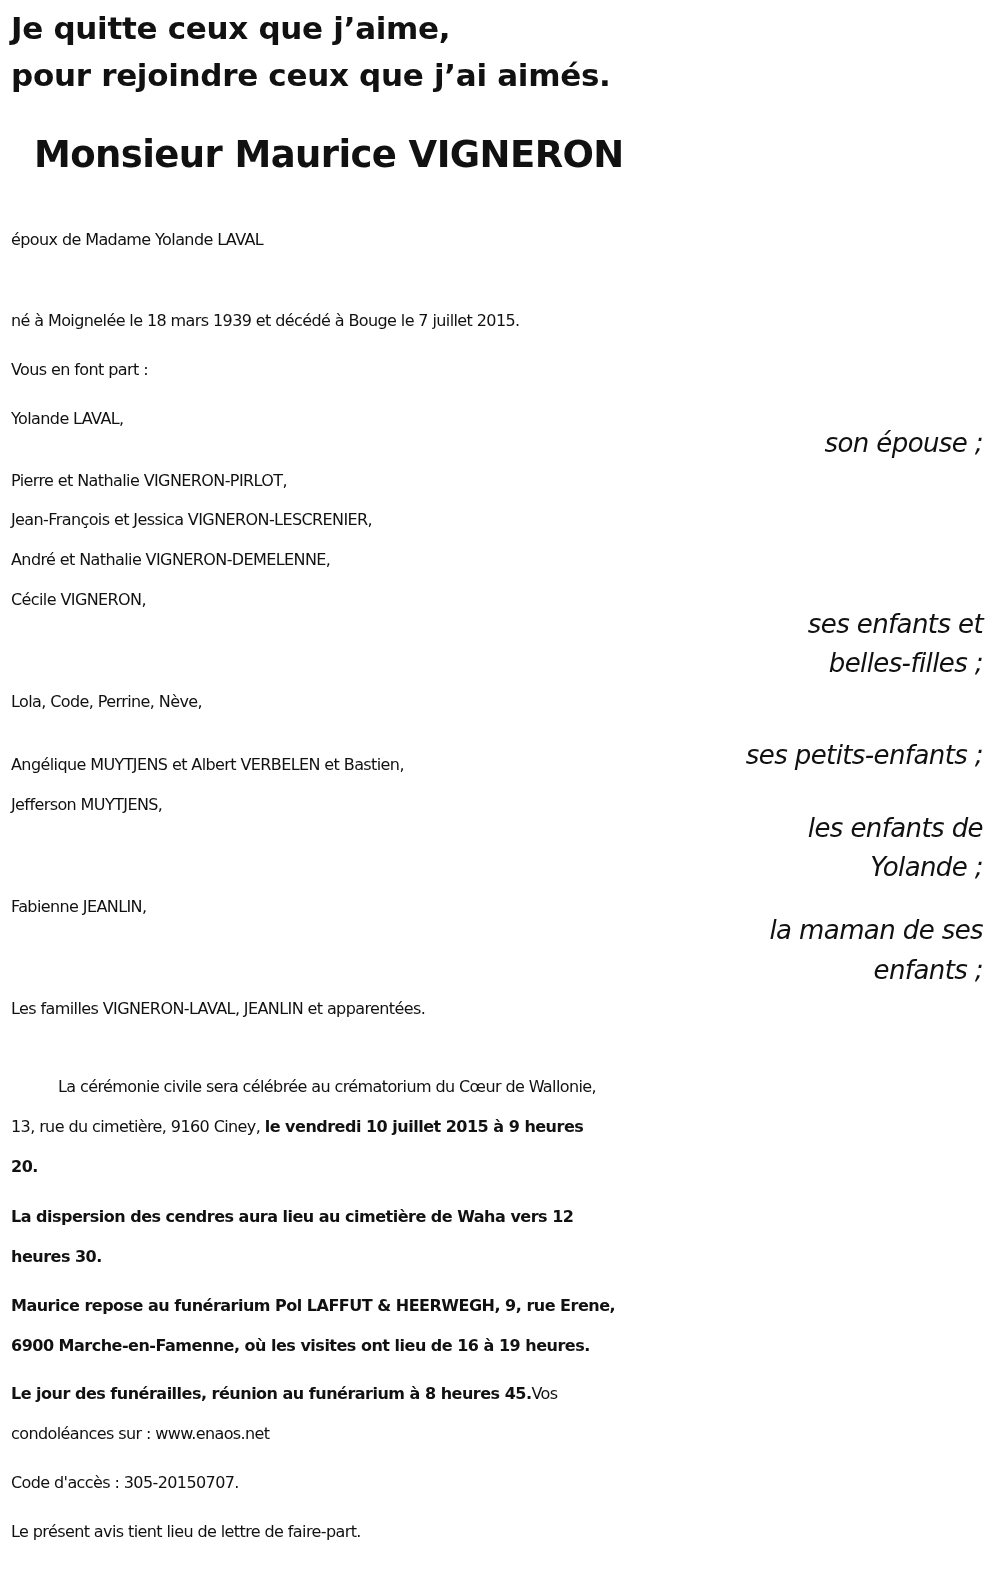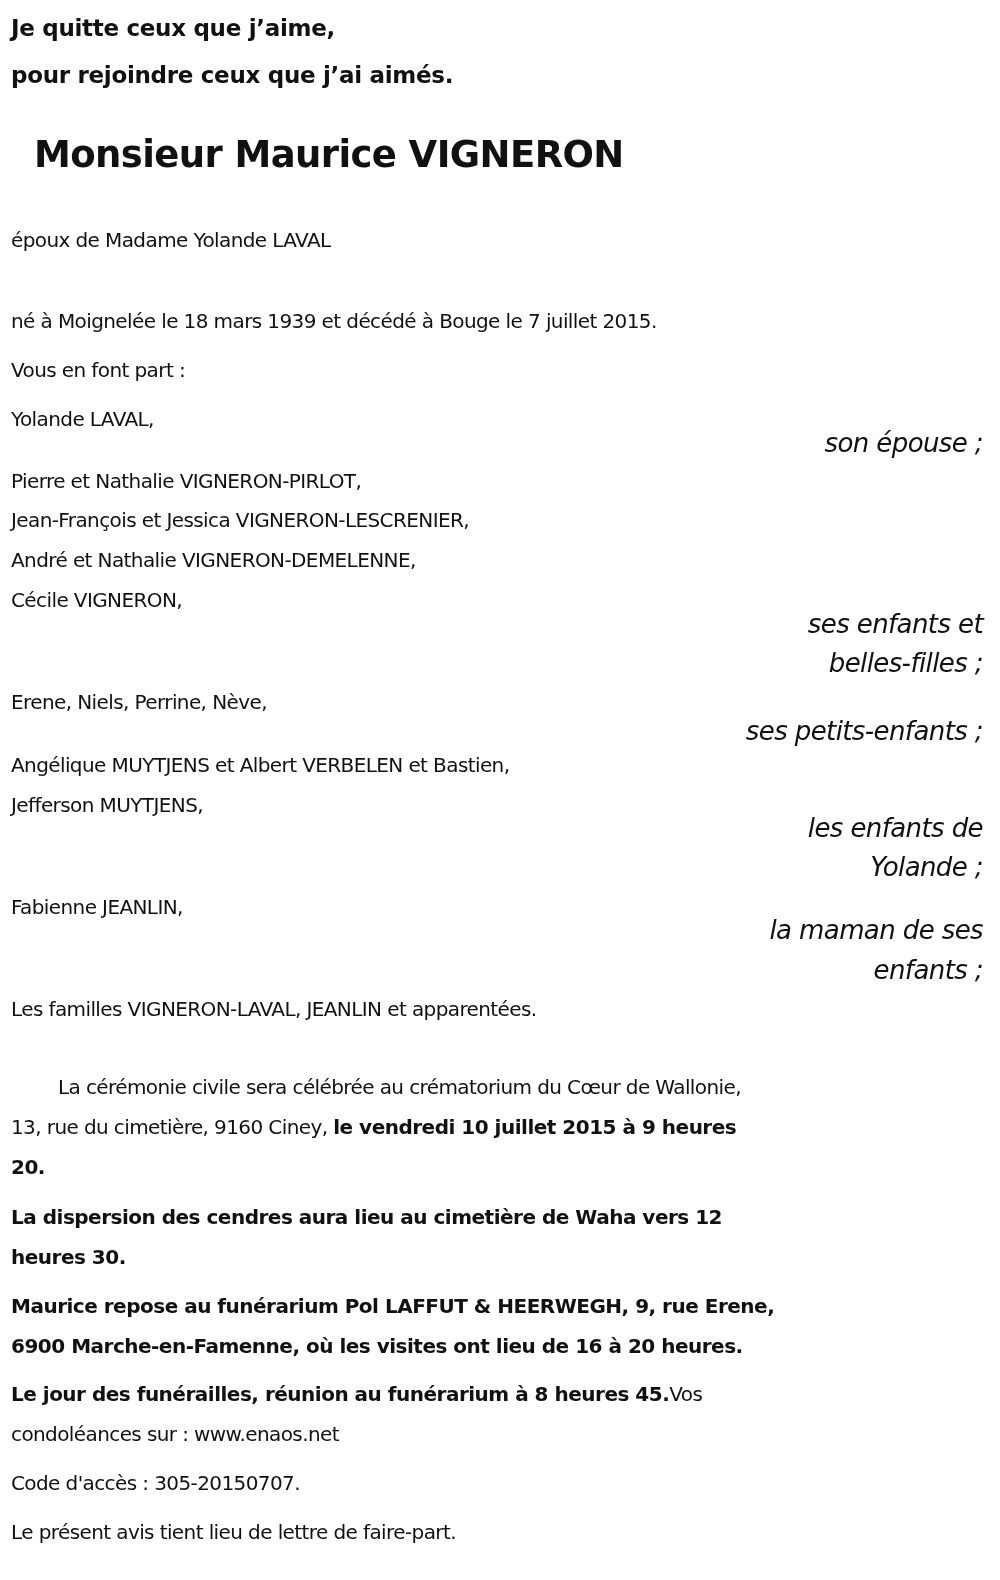--- a/index.html
+++ b/index.html
@@ -2,23 +2,23 @@
 <html><head>
 <meta charset="utf-8">
 <style>
   html, body { margin: 0; padding: 0; background: #ffffff; }
   body {
     width: 1000px; height: 1580px; position: relative; overflow: hidden;
     font-family: "DejaVu Sans", sans-serif; color: #111111;
   }
   .line {
     position: absolute; left: 11px; white-space: nowrap;
-    font-size: 20px; line-height: 30px; letter-spacing: -0.6px;
+    font-size: 16px; line-height: 30px; letter-spacing: -0.6px;
   }
-  .quote { font-weight: bold; font-size: 23px; letter-spacing: -0.3px; }
+  .quote { font-weight: bold; font-size: 31px; letter-spacing: -0.3px; }
   .title { font-weight: bold; font-size: 37px; line-height: 44px; letter-spacing: -0.6px; }
   .role {
     position: absolute; right: 17px; white-space: nowrap;
     font-style: italic; font-size: 26px; line-height: 30px; letter-spacing: -0.6px; text-align: right;
   }
   .b { font-weight: bold; letter-spacing: -0.5px; }
 </style>
 </head>
 <body>
 
@@ -37,43 +37,43 @@
   <div class="line" style="top:404px;">Yolande LAVAL,</div>
   <div class="role" style="top:428px;">son épouse ;</div>
 
   <div class="line" style="top:466px;">Pierre et Nathalie VIGNERON-PIRLOT,</div>
   <div class="line" style="top:505px;">Jean-François et Jessica VIGNERON-LESCRENIER,</div>
   <div class="line" style="top:545px;">André et Nathalie VIGNERON-DEMELENNE,</div>
   <div class="line" style="top:585px;">Cécile VIGNERON,</div>
   <div class="role" style="top:609px;">ses enfants et</div>
   <div class="role" style="top:648px;">belles-filles ;</div>
 
-  <div class="line" style="top:687px;">Erene, Niels, Perrine, Nève,</div>
-  <div class="role" style="top:716px;text-align:right;">ses petits-enfants ;</div>
+  <div class="line" style="top:687px;">Lola, Code, Perrine, Nève,</div>
+  <div class="role" style="top:740px;text-align:right;">ses petits-enfants ;</div>
 
   <div class="line" style="top:750px;">Angélique MUYTJENS et Albert VERBELEN et Bastien,</div>
   <div class="line" style="top:790px;">Jefferson MUYTJENS,</div>
   <div class="role" style="top:813px;text-align:center;">les enfants de</div>
   <div class="role" style="top:852px;">Yolande ;</div>
 
   <div class="line" style="top:892px;">Fabienne JEANLIN,</div>
   <div class="role" style="top:915px;">la maman de ses</div>
   <div class="role" style="top:955px;">enfants ;</div>
 
   <div class="line" style="top:994px;">Les familles VIGNERON-LAVAL, JEANLIN et apparentées.</div>
 
   <div class="line" style="top:1072px;margin-left:47px;">La cérémonie civile sera célébrée au crématorium du Cœur de Wallonie,</div>
   <div class="line" style="top:1112px;"><span>13, rue du cimetière, 9160 Ciney, </span><span class="b">le vendredi 10 juillet 2015 à 9 heures</span></div>
   <div class="line b" style="top:1152px;">20.</div>
 
   <div class="line b" style="top:1202px;">La dispersion des cendres aura lieu au cimetière de Waha vers 12</div>
   <div class="line b" style="top:1242px;">heures 30.</div>
 
   <div class="line b" style="top:1291px;">Maurice repose au funérarium Pol LAFFUT &amp; HEERWEGH, 9, rue Erene,</div>
-  <div class="line b" style="top:1331px;">6900 Marche-en-Famenne, où les visites ont lieu de 16 à 20 heures.</div>
+  <div class="line b" style="top:1331px;">6900 Marche-en-Famenne, où les visites ont lieu de 16 à 19 heures.</div>
 
   <div class="line" style="top:1379px;"><span class="b">Le jour des funérailles, réunion au funérarium à 8 heures 45.</span><span>Vos</span></div>
   <div class="line" style="top:1419px;"><span>condoléances sur : </span><span>www.enaos.net</span></div>
 
   <div class="line" style="top:1468px;">Code d'accès : 305-20150707.</div>
   <div class="line" style="top:1517px;">Le présent avis tient lieu de lettre de faire-part.</div>
 
 </div>
 
 </body></html>

